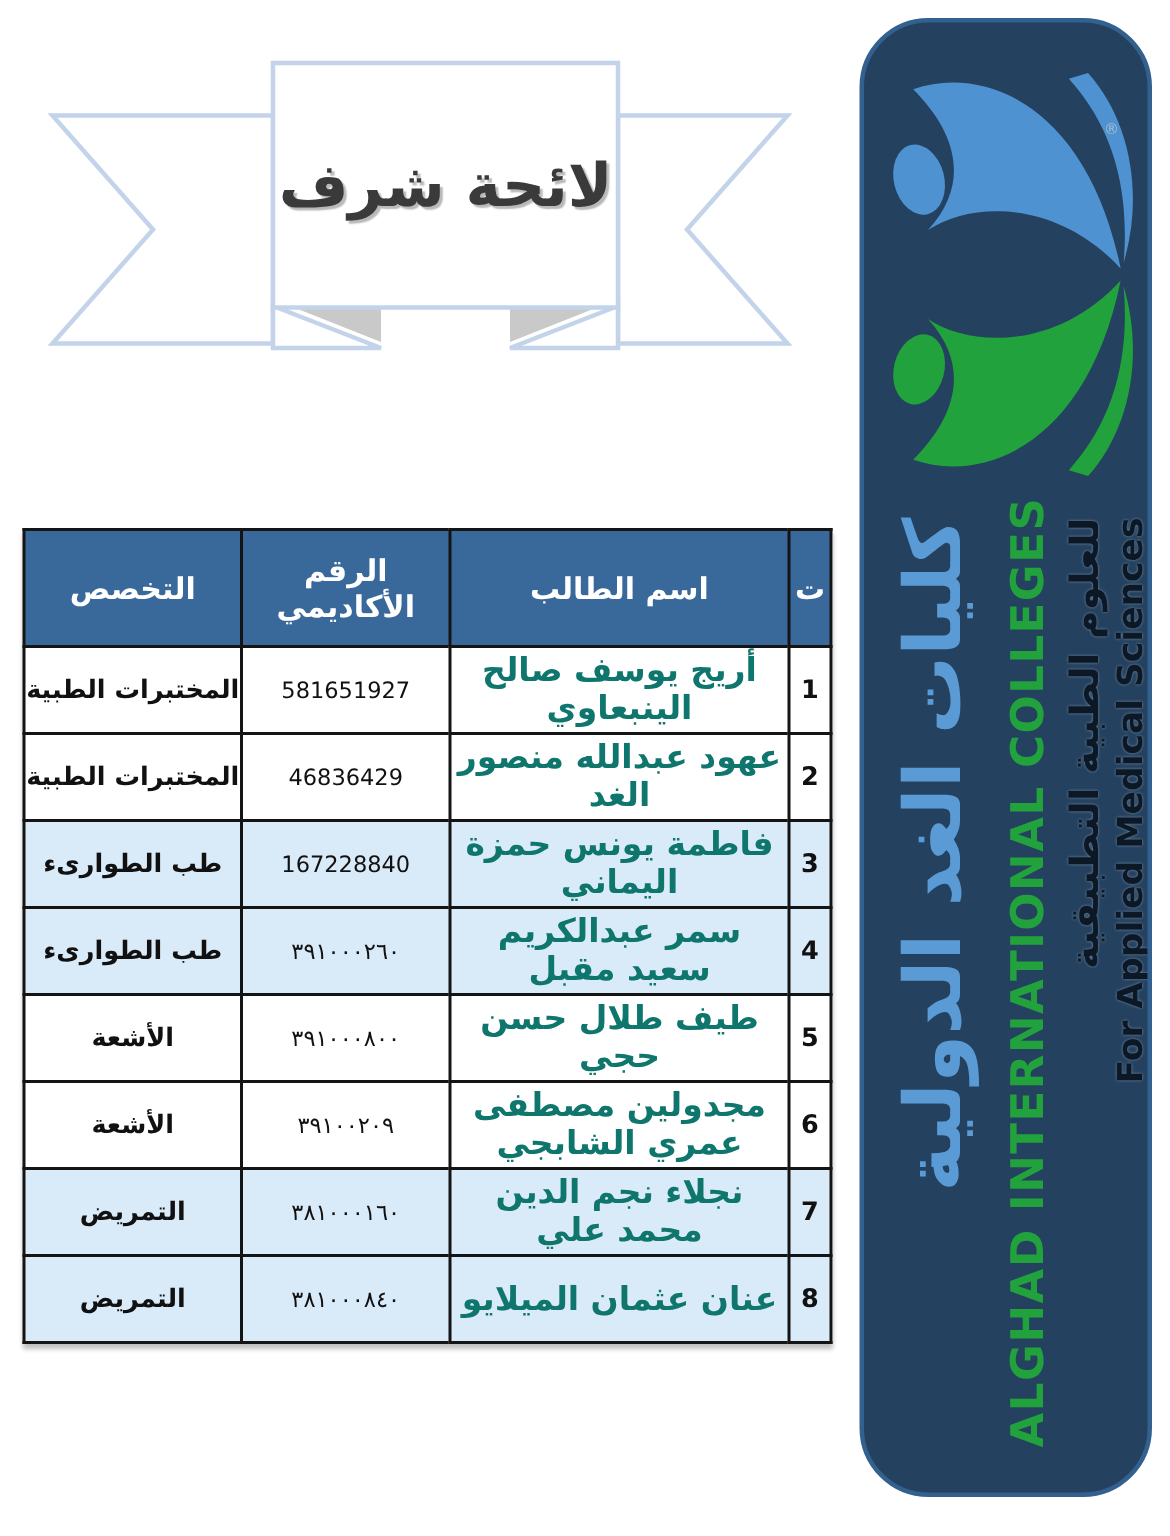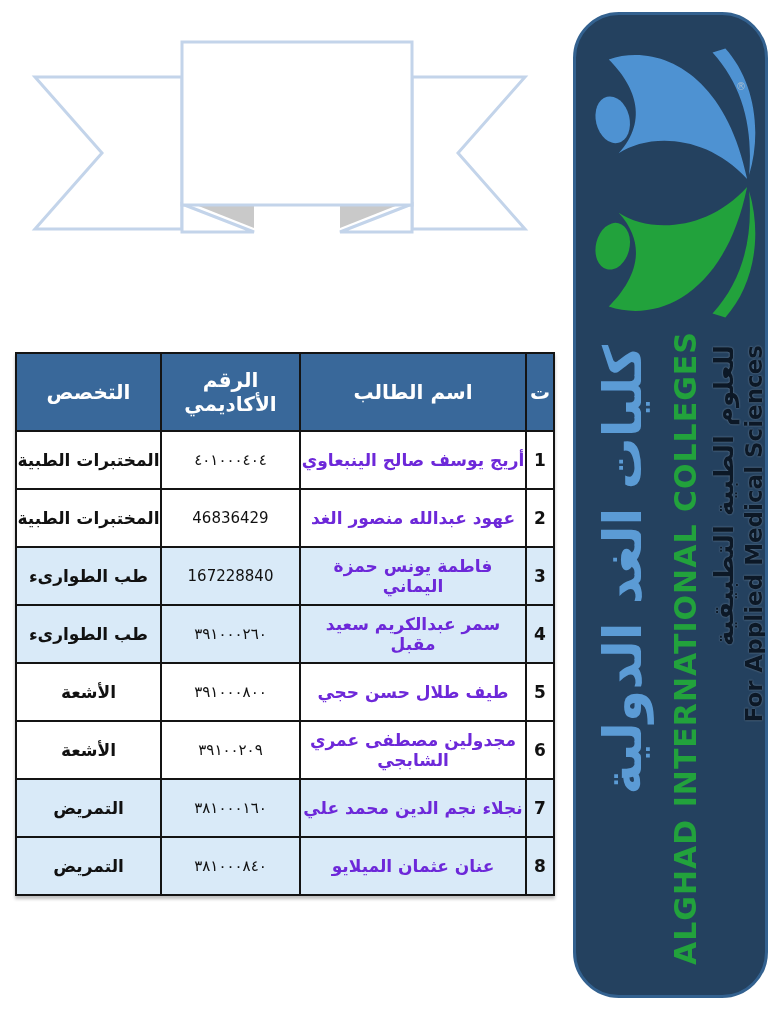--- a/index.html
+++ b/index.html
@@ -23,21 +23,21 @@
     direction:rtl; table-layout:fixed; box-shadow:0 3px 3px rgba(0,0,0,0.25); }
   .honor-table col.c-index { width:28px; }
   .honor-table col.c-name { width:226px; }
   .honor-table col.c-number { width:139px; }
   .honor-table col.c-major { width:145px; }
   .honor-table th, .honor-table td { border:2px solid #141414; text-align:center; vertical-align:middle; }
   .honor-table thead th { height:78px; background:#39689a; color:#ffffff; font-size:20px; font-weight:bold; }
   .honor-table tbody tr { height:58px; background:#ffffff; }
   .honor-table tbody tr.striped { background:#d9eaf8; }
   .cell-index { font-size:17px; font-weight:bold; color:#111; }
-  .cell-name { font-size:17px; font-weight:bold; color:#6d28d9; }
+  .cell-name { font-size:22px; font-weight:bold; color:#0f766e; }
   .cell-number { font-size:15px; color:#111; }
   .cell-major { font-size:17px; font-weight:bold; color:#111; }
 
   
   .side-banner { position:absolute; left:573px; top:12px; width:195px; height:986px;
     background:#24415f; border:3px solid #33618f; border-radius:46px; overflow:hidden; }
   .logo-svg { position:absolute; left:13px; top:18px; }
   .registered-mark { position:absolute; left:160px; top:66px; color:#a9bccd; font-size:10px; }
   .vtext-wrap { position:absolute; left:6px; top:330px; width:184px; height:620px; }
   .vtext-rot { position:absolute; left:0; top:620px; width:620px; height:184px;
@@ -66,20 +66,21 @@
 
       <path d="M182,204 L254,232 L182,232 Z" fill="#ffffff" stroke="#c3d4ea" stroke-width="3"></path>
       <path d="M412,204 L340,232 L412,232 Z" fill="#ffffff" stroke="#c3d4ea" stroke-width="3"></path>
 
       <path d="M196,205 L254,205 L254,228 Z" fill="#c9c9c9"></path>
       <path d="M398,205 L340,205 L340,228 Z" fill="#c9c9c9"></path>
 
       <rect x="182" y="42" width="230" height="163" fill="#ffffff" stroke="#c3d4ea" stroke-width="3"></rect>
     </svg>
     <div class="ribbon-title">
+      <span class="line">لائحة شرف</span>
     </div>
   </div>
 
 
   <table class="honor-table">
     <colgroup>
       <col class="c-index">
         <col class="c-name">
         <col class="c-number">
         <col class="c-major">
@@ -89,21 +90,21 @@
         <th>ت</th>
         <th>اسم الطالب</th>
         <th>الرقم الأكاديمي</th>
         <th>التخصص</th>
       </tr>
     </thead>
     <tbody>
         <tr>
       <td class="cell-index">1</td>
       <td class="cell-name">أريج يوسف صالح الينبعاوي</td>
-      <td class="cell-number">٤٠١٠٠٠٤٠٤</td>
+      <td class="cell-number">581651927</td>
       <td class="cell-major">المختبرات الطبية</td>
     </tr>
         <tr>
       <td class="cell-index">2</td>
       <td class="cell-name">عهود عبدالله منصور الغد</td>
       <td class="cell-number">46836429</td>
       <td class="cell-major">المختبرات الطبية</td>
     </tr>
         <tr class="striped">
       <td class="cell-index">3</td>

